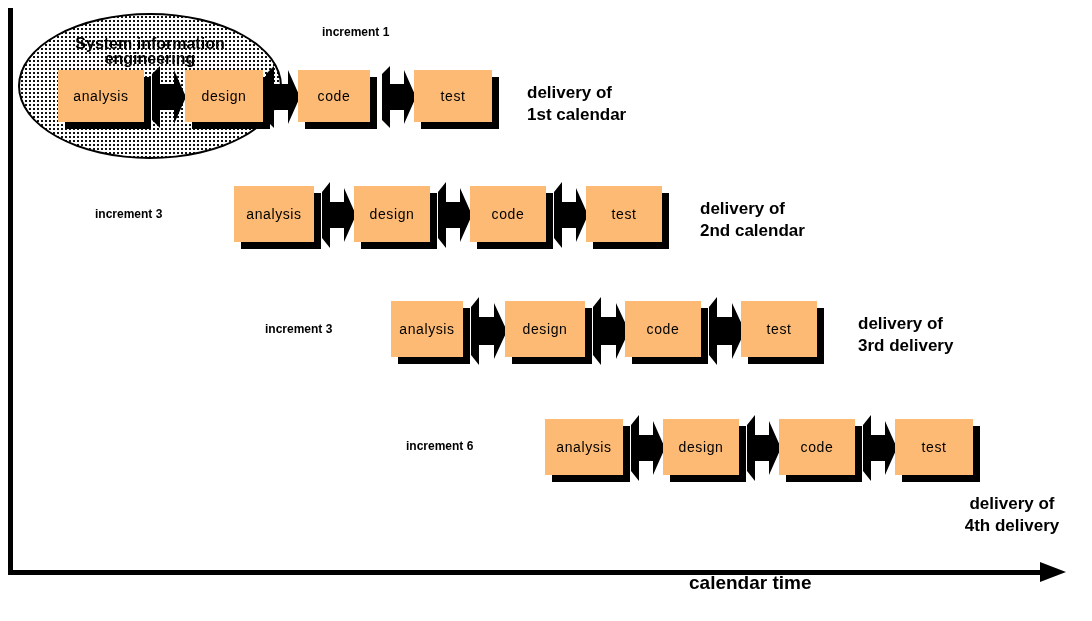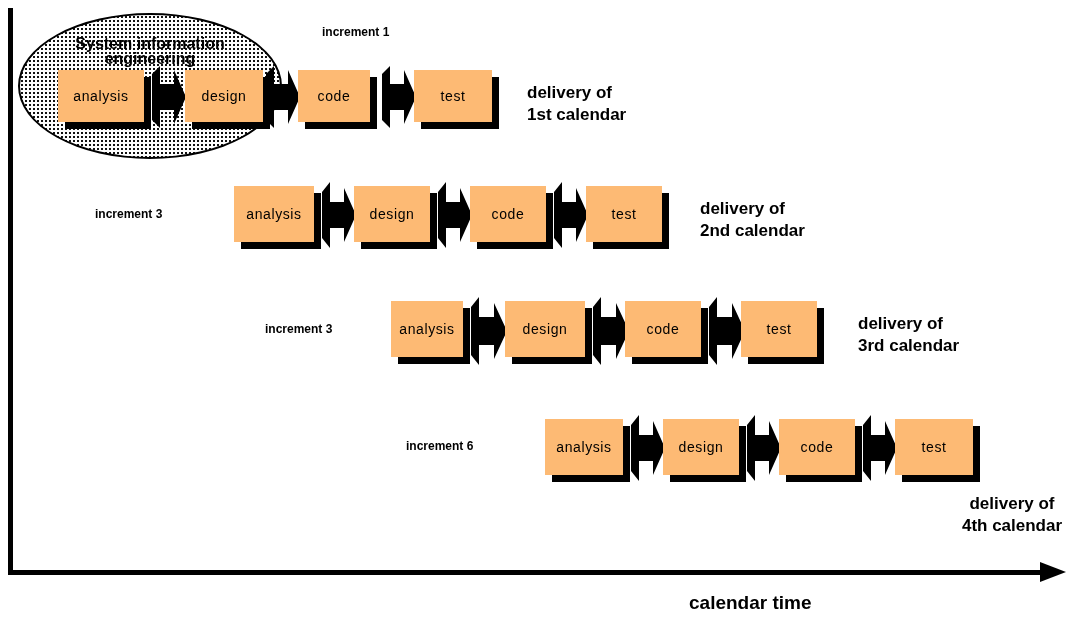--- a/index.html
+++ b/index.html
@@ -138,21 +138,21 @@
   .delivery.center { text-align: center; }
 </style>
 </head>
 <body>
 
 <div id="canvas">
 
   <div class="axis-v"></div>
   <div class="axis-h"></div>
   <div class="axis-h-head"></div>
-  <div class="axis-label" style="left:689px; top:592px;">calendar time</div>
+  <div class="axis-label" style="left:689px; top:572px;">calendar time</div>
 
   <div class="ellipse"></div>
   <div class="ellipse-label">
     <div>System information</div>
     <div>engineering</div>
   </div>
 
   <div class="inc-label" style="left:322px; top:25px;">increment 1</div>
 
   <div class="phase" style="left:58px; top:70px; width:86px; height:52px;">
@@ -302,21 +302,21 @@
 
   <div class="phase" style="left:741px; top:301px; width:76px; height:56px;">
     <div class="shadow"></div>
     <div class="face">
       <span>test</span>
     </div>
   </div>
 
   <div class="delivery" style="left:858px; top:313px;">
     <div>delivery of</div>
-    <div>3rd calendar</div>
+    <div>3rd delivery</div>
   </div>
 
   <div class="inc-label" style="left:406px; top:439px;">increment 6</div>
 
   <div class="phase" style="left:545px; top:419px; width:78px; height:56px;">
     <div class="shadow"></div>
     <div class="face">
       <span>analysis</span>
     </div>
   </div>
@@ -355,16 +355,16 @@
 
   <div class="phase" style="left:895px; top:419px; width:78px; height:56px;">
     <div class="shadow"></div>
     <div class="face">
       <span>test</span>
     </div>
   </div>
 
   <div class="delivery center" style="left:940px; top:493px; width:144px;">
     <div>delivery of</div>
-    <div>4th calendar</div>
+    <div>4th delivery</div>
   </div>
 
 </div>
 
 </body></html>

